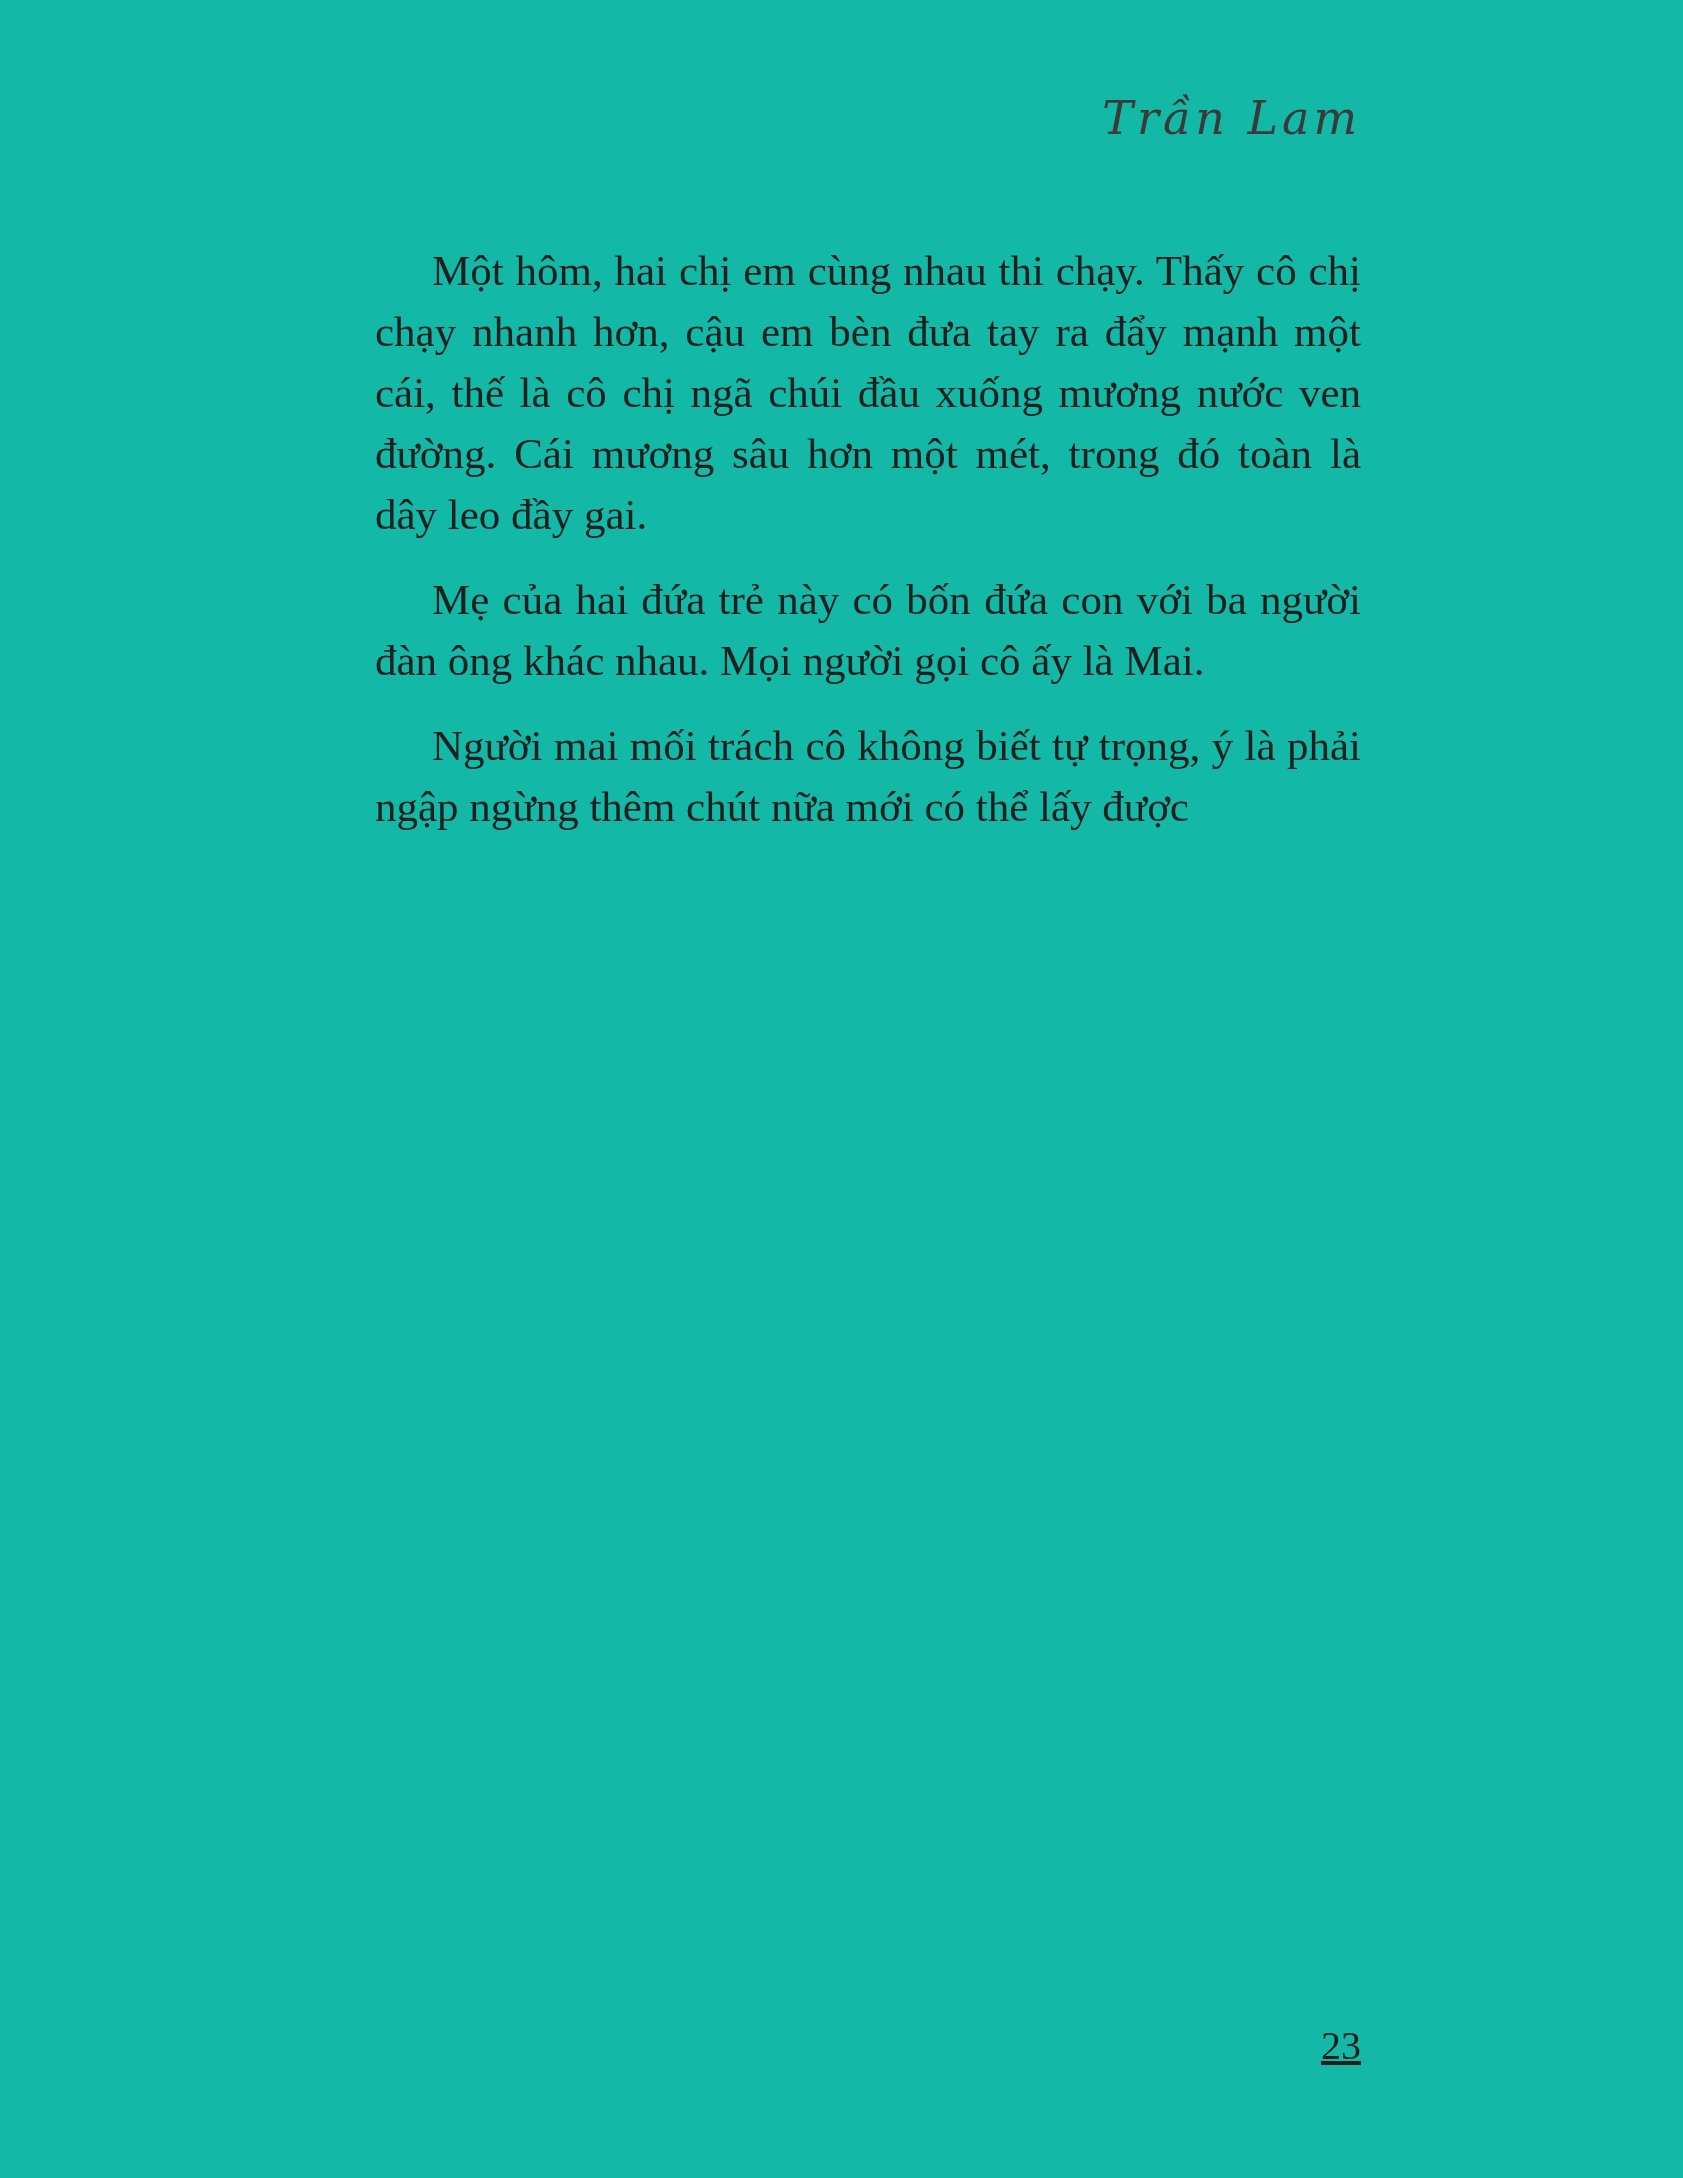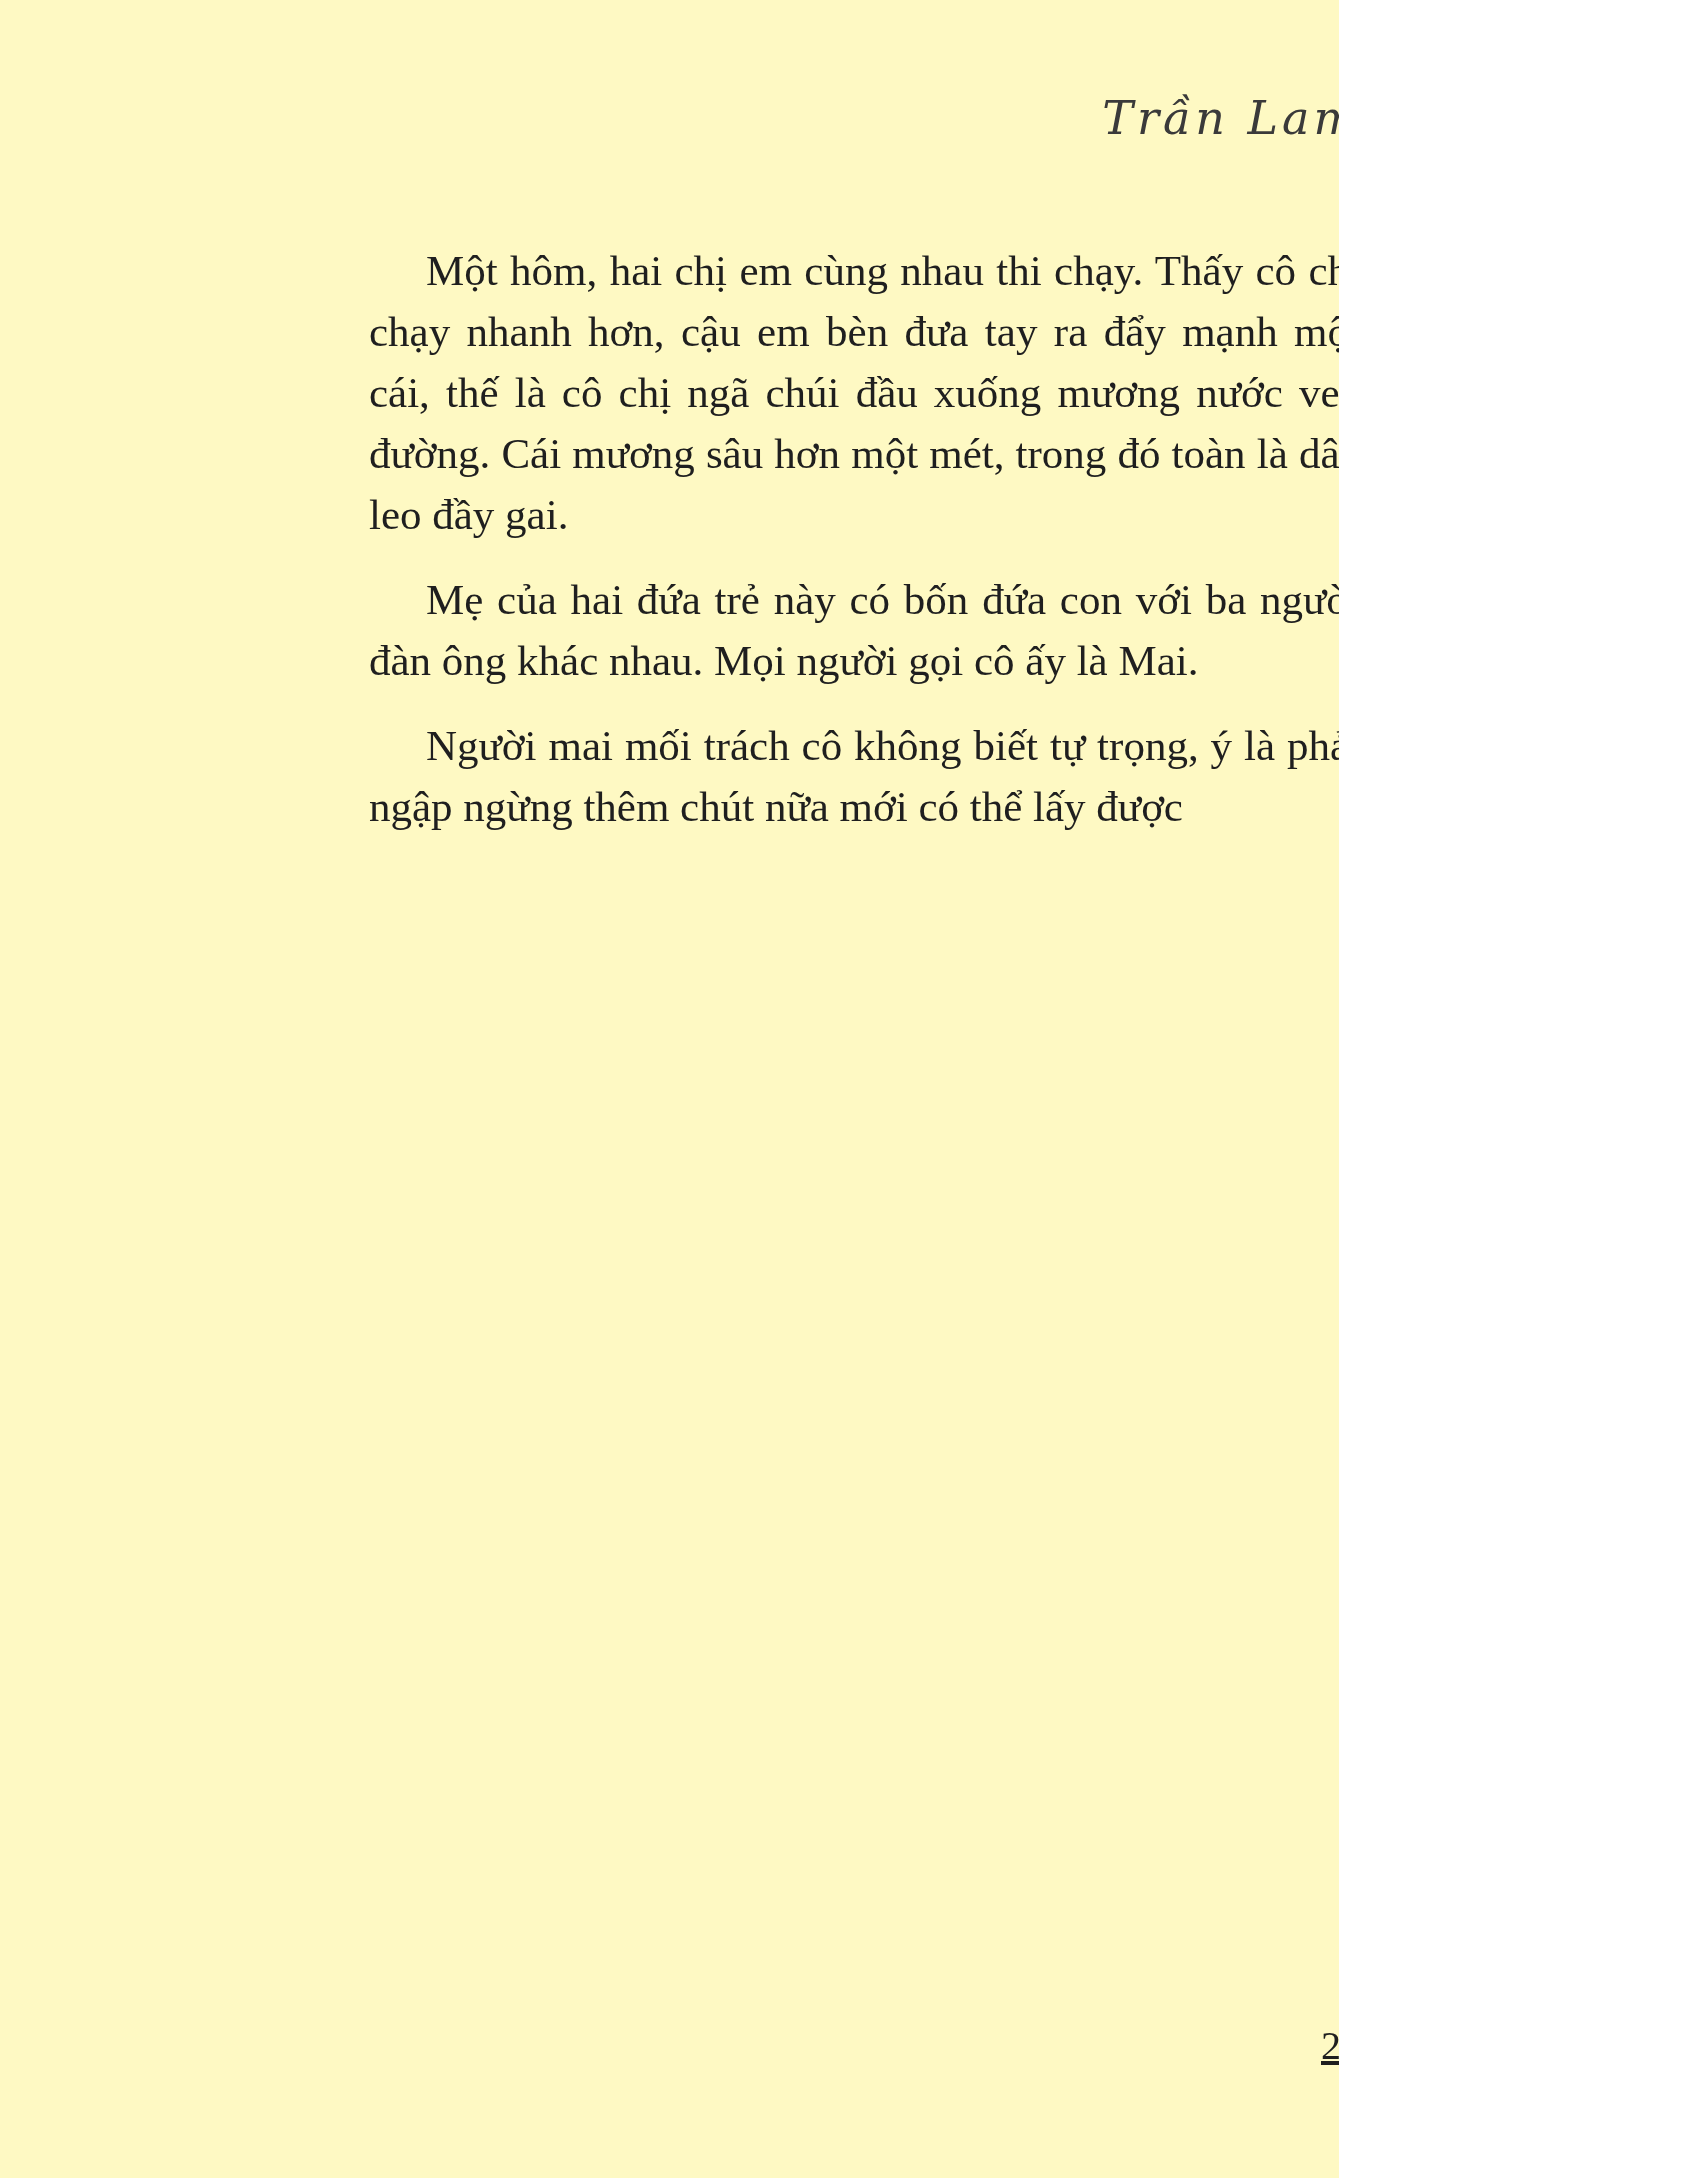--- a/index.html
+++ b/index.html
@@ -2,23 +2,23 @@
 <html lang="vi"><head>
 <meta charset="utf-8">
 <style>
   html, body {
     margin: 0;
     padding: 0;
     background: #ffffff;
   }
   .page {
     position: relative;
-    width: 1339px;
+    width: 1683px;
     height: 2178px;
-    background: #fef9c3;
+    background: #14b8a6;
     overflow: hidden;
     font-family: "Liberation Serif", serif;
   }
   .running-header {
     position: absolute;
     top: 91px;
     left: 369px;
     width: 992px;
     text-align: right;
     font-family: "DejaVu Serif", serif;
@@ -33,21 +33,21 @@
     position: absolute;
     top: 240px;
     left: 369px;
     width: 992px;
     font-size: 43px;
     line-height: 61px;
     text-align: justify;
     color: #1f1f1f;
   }
   .body-text p {
-    margin: 0 0 24px 0;
+    margin: 0 0 24px 6px;
     text-indent: 57px;
   }
   .page-number {
     position: absolute;
     top: 2022px;
     left: 369px;
     width: 992px;
     text-align: right;
     font-size: 40px;
     color: #1f1f1f;

